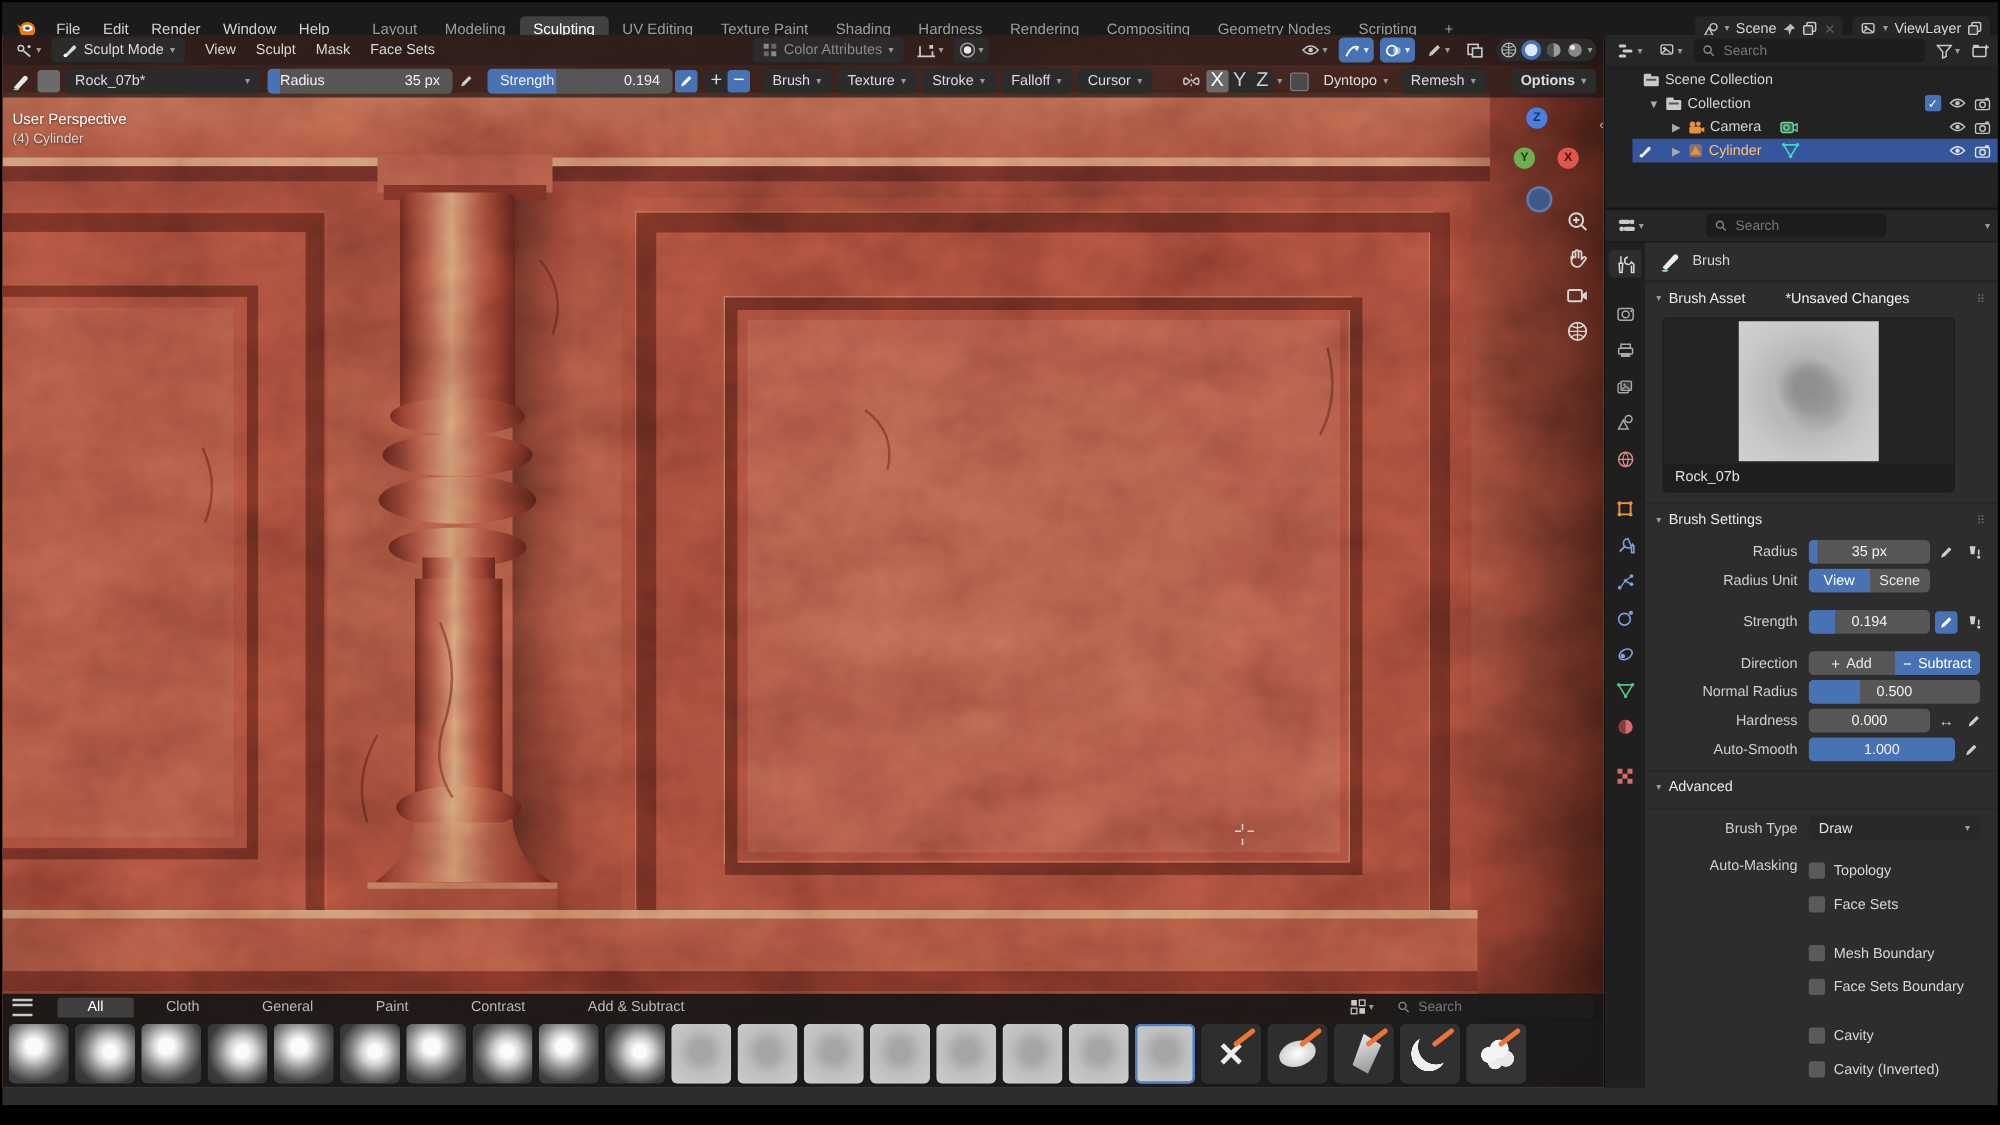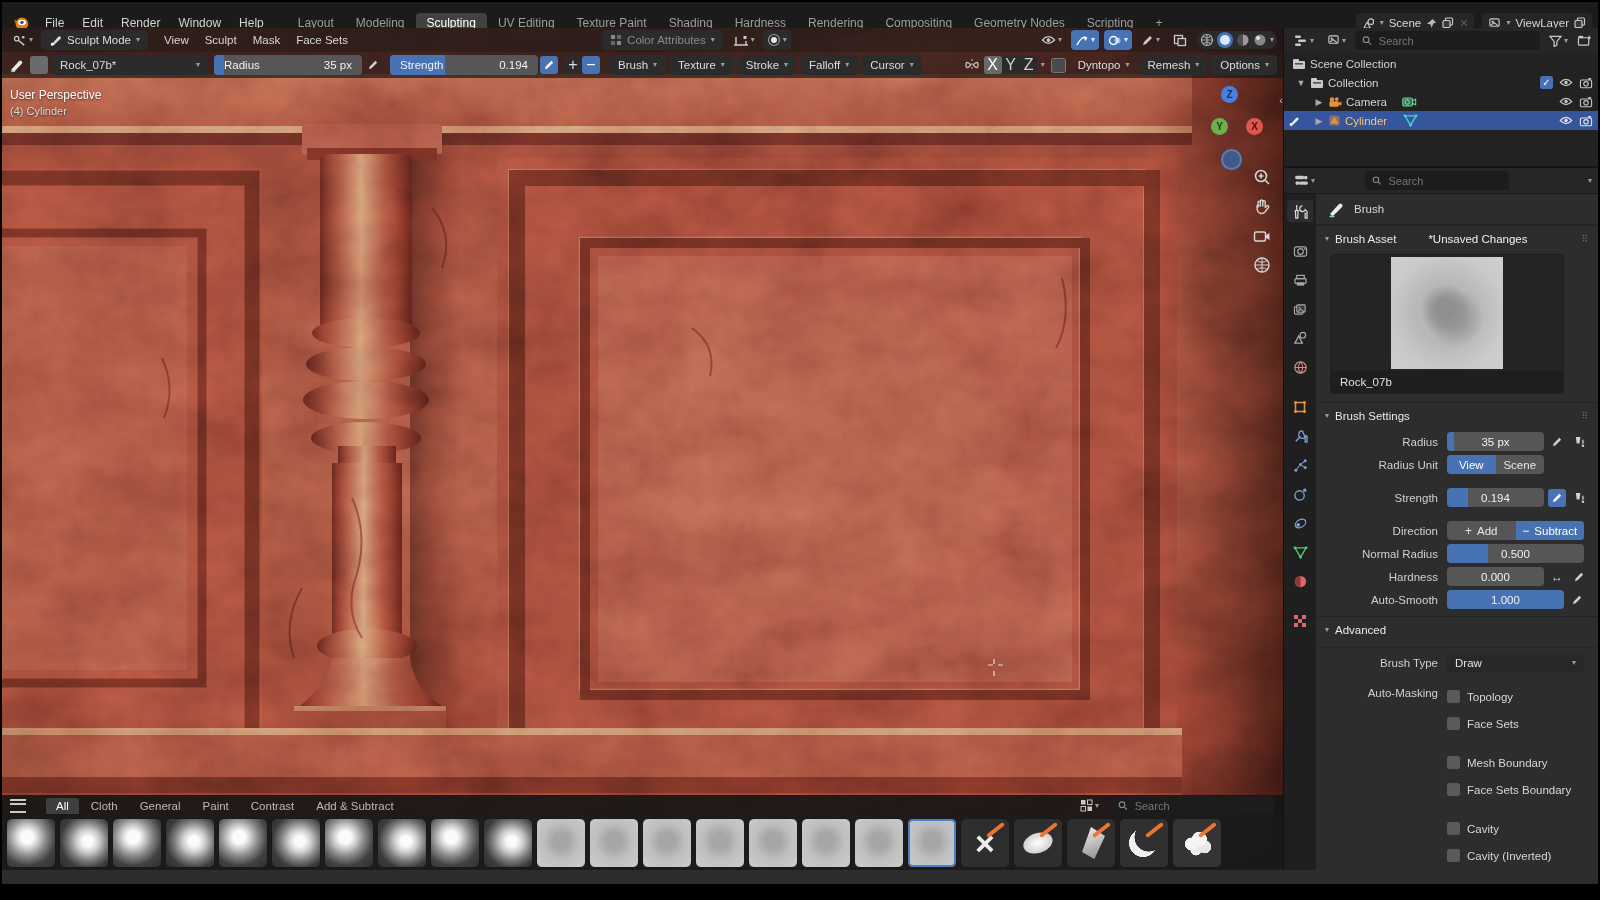--- a/index.html
+++ b/index.html
@@ -57,21 +57,21 @@
   .axis-ball{position:absolute;width:17px;height:17px;border-radius:50%;display:flex;align-items:center;justify-content:center;
     font-size:10px;font-weight:bold;color:#2b2b2b;}
   .nav-icons{position:absolute;right:12px;top:140px;z-index:4;display:flex;flex-direction:column;gap:12px;color:#cfcfcf;}
   .collapse-arrow{position:absolute;right:0px;top:66px;z-index:6;color:#bbb;font-size:11px;}
 
   
   .shelf{position:absolute;left:0;right:0;bottom:0;z-index:6;}
   .shelf-head{height:21px;background:rgba(22,22,22,.92);display:flex;align-items:center;padding:0 8px;gap:2px;}
   .burger{width:16px;height:10px;border-top:2px solid #c9c9c9;border-bottom:2px solid #c9c9c9;position:relative;margin-right:18px;}
   .burger::after{content:'';position:absolute;left:0;right:0;top:2px;height:2px;background:#c9c9c9;}
-  .shelf-tab{padding:2px 10px;font-size:11.5px;color:#b9b9b9;border-radius:3px 3px 0 0;}
+  .shelf-tab{padding:2px 24px;font-size:11.5px;color:#b9b9b9;border-radius:3px 3px 0 0;}
   .shelf-tab.active{background:#3f3f3f;color:#fff;}
   .shelf-head-right{margin-left:auto;display:flex;align-items:center;gap:8px;}
   .shelf-search{width:150px;flex:none;}
   .shelf-body{height:54px;background:rgba(25,25,25,.96);display:flex;align-items:center;gap:3px;padding:0 4px;overflow:hidden;}
   .thumb{width:48px;height:48px;border-radius:6px;flex:none;position:relative;background:#2e2e2e;border:1px solid #191919;}
   .thumb.sculpt-blob{background:radial-gradient(circle at 42% 38%,#fbfbfb 0 15%,#d2d2d2 27%,#8a8a8a 46%,#414141 70%,#2f2f2f 100%);}
   .thumb.sculpt-blob:nth-child(even){background:radial-gradient(circle at 58% 46%,#fbfbfb 0 13%,#cccccc 30%,#808080 50%,#3c3c3c 72%,#2f2f2f 100%);}
   .thumb.rock-texture{background:radial-gradient(circle at 50% 46%,#a6a6a6 0 22%,#bfbfbf 52%,#cdcdcd 100%);}
   .thumb.selected{box-shadow:0 0 0 2px #4e80c8 inset;}
   .thumb.erase-x::before{content:'×';position:absolute;inset:0;display:flex;align-items:center;justify-content:center;
@@ -86,21 +86,21 @@
     radial-gradient(circle at 55% 42%,#f4f4f4 0 19%,transparent 20%),
     radial-gradient(circle at 66% 58%,#e7e7e7 0 15%,transparent 16%),
     radial-gradient(circle at 48% 64%,#ececec 0 14%,transparent 15%),#343434;}
   .thumb.erase-x::after,.thumb.disc::after,.thumb.cone::after,.thumb.crescent::after,.thumb.clouds::after{
     content:'';position:absolute;right:3px;top:9px;width:21px;height:4px;background:#ee7433;border-radius:2px;transform:rotate(-38deg);}
 
   
   .right-panel{flex:1;display:flex;flex-direction:column;background:#232323;min-width:0;}
   .outliner{height:138px;background:#222222;border-bottom:2px solid #151515;display:flex;flex-direction:column;}
   .ol-head{height:25px;display:flex;align-items:center;gap:5px;padding:0 6px;background:#262626;}
-  .ol-rows{flex:1;padding-top:1px;font-size:11.5px;color:#d4d4d4;}
+  .ol-rows{flex:1;padding-top:1px;font-size:11.5px;color:#d4d4d4;margin-left:22px;}
   .ol-row{height:19px;display:flex;align-items:center;gap:4px;padding-right:5px;position:relative;}
   .ol-row .grow{flex:1;}
   .ol-row.selected{background:#35569c;}
   .ol-row .caret{width:10px;text-align:center;color:#aaa;font-size:9px;flex:none;}
   .ol-right{display:flex;align-items:center;gap:6px;color:#c3c3c3;}
   .ol-right.dim,.dimtxt{color:#6f6f6f;}
   .obj-active{color:#ffc16f;}
 
   .properties{flex:1;display:flex;flex-direction:column;min-height:0;}
   .pr-head{height:25px;display:flex;align-items:center;gap:6px;padding:0 6px;background:#262626;border-bottom:1px solid #1a1a1a;}
@@ -490,21 +490,21 @@
         <span class="cv" style="margin:0 6px 0 3px;">▾</span>
         <span class="chk" style="background:#4a4a4a;border:1px solid #7a7a7a;"></span>
         <span class="pill" style="margin-left:4px;background:transparent;">
             <span>Dyntopo</span>
             <span class="cv">▾</span>
           </span>
         <span class="pill" style="margin-left:2px;">
             <span>Remesh</span>
             <span class="cv">▾</span>
           </span>
-        <span class="pill" style="margin-left:5px;">
+        <span class="pill" style="margin-left:20px;font-weight:bold;">
             <span>Options</span>
             <span class="cv">▾</span>
           </span>
       </div>
 
       <div class="overlay-text">
         <div class="l1">User Perspective</div>
         <div class="l2">(4) Cylinder</div>
       </div>
 

